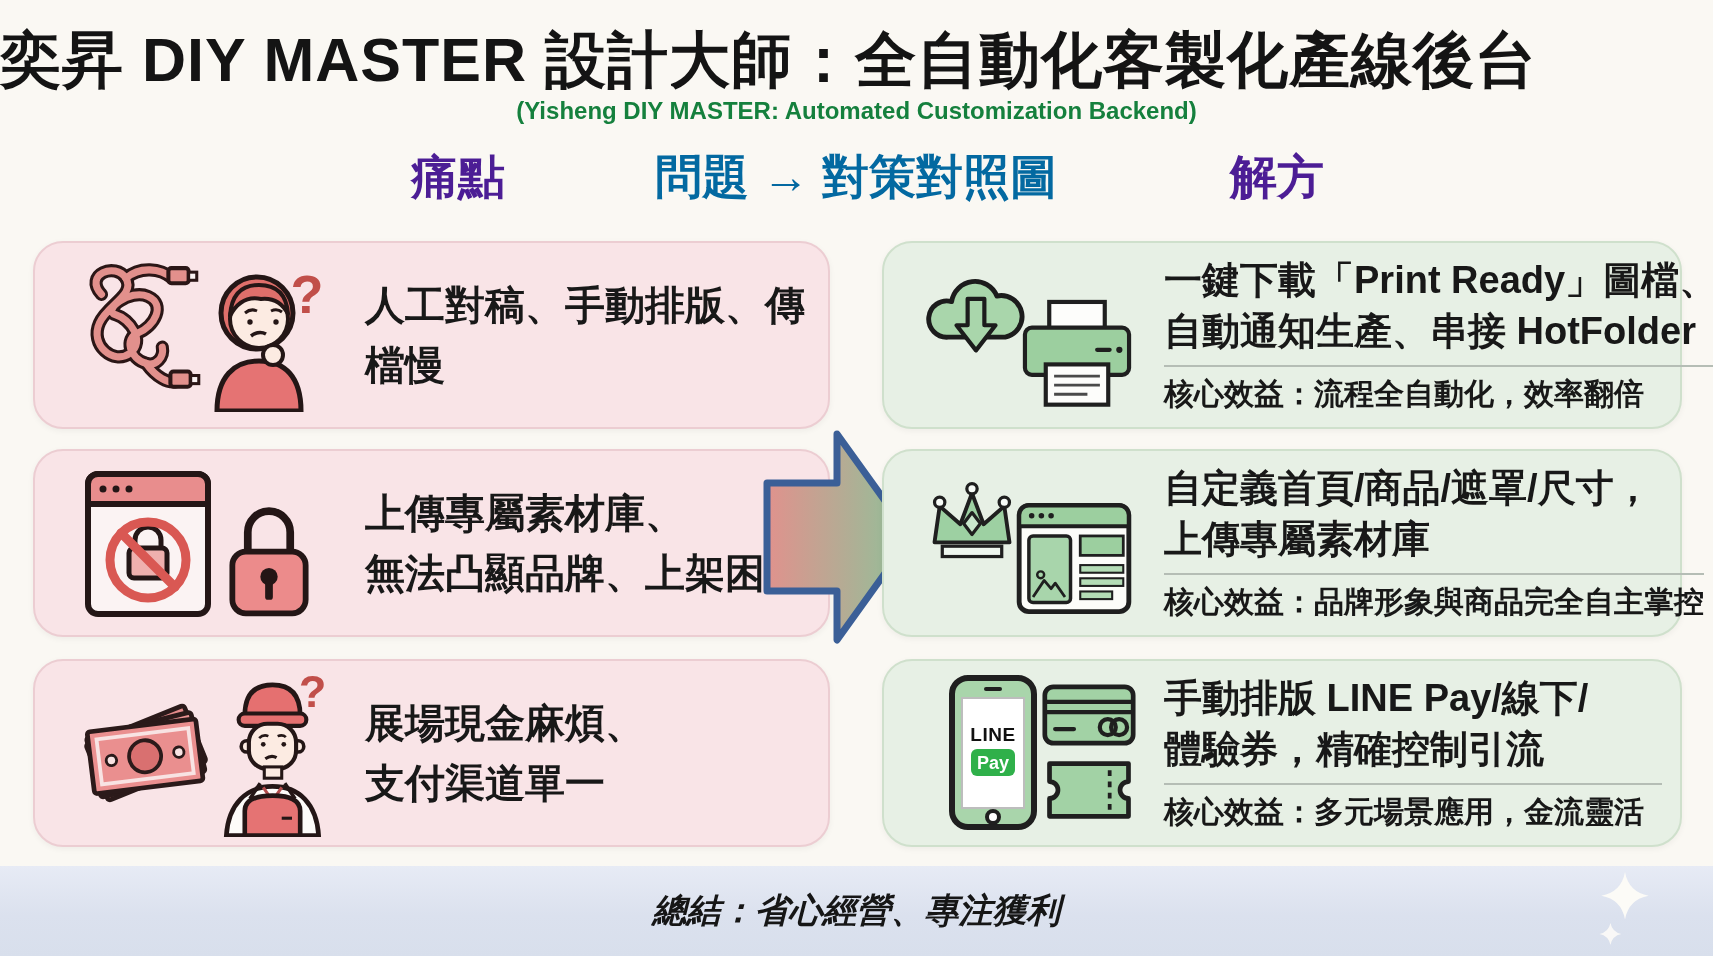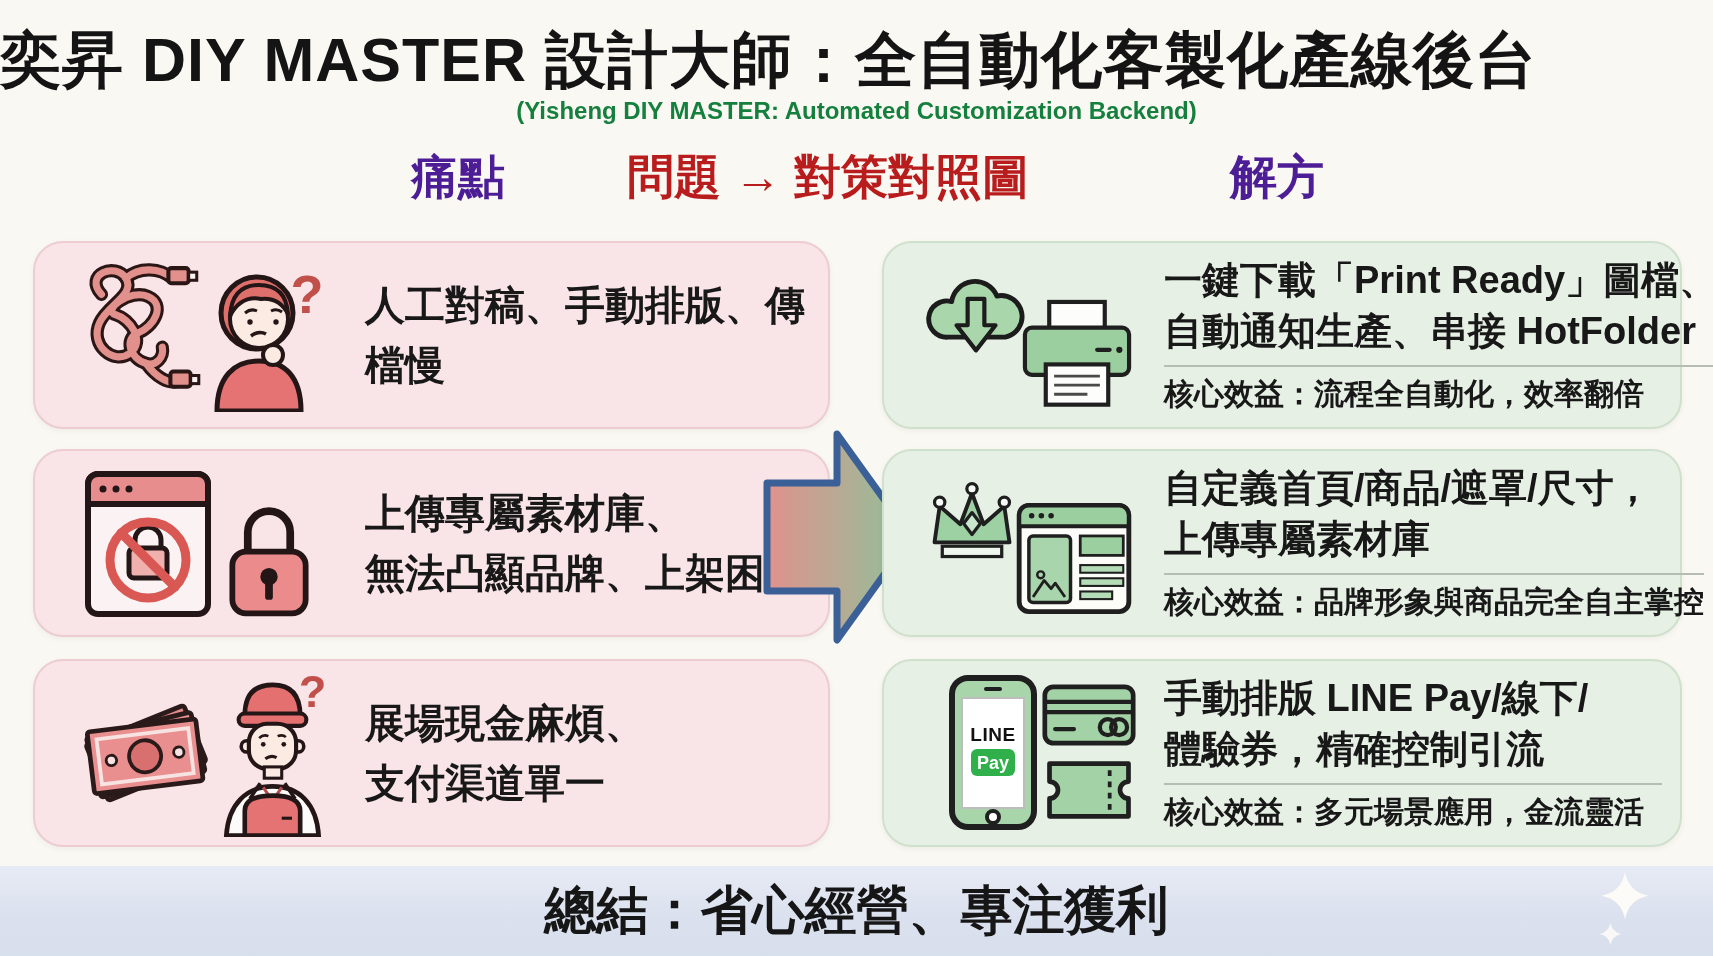--- a/index.html
+++ b/index.html
@@ -5,39 +5,39 @@
   html,body{margin:0;padding:0;background:#faf8f3;}
   .page{position:relative;width:1713px;height:956px;overflow:hidden;background:#faf8f3;
         font-family:"Liberation Sans","DejaVu Sans",sans-serif;color:#151515;}
   .title{position:absolute;top:20px;left:0;width:100%;text-align:left;
          font-size:61px;font-weight:800;letter-spacing:1px;margin:0;color:#141414;}
   .subtitle{position:absolute;top:97px;left:0;width:100%;text-align:center;
             font-size:24px;font-weight:700;color:#15803d;}
   .col-label{position:absolute;top:146px;transform:translateX(-50%);
              font-size:47px;font-weight:800;white-space:nowrap;}
   .col-label.pain{left:430px;color:#4c1d95;margin-left:28px;}
-  .col-label.mid{left:828px;color:#b91c1c;}
+  .col-label.mid{left:856px;color:#0369a1;}
   .col-label.sol{left:1277px;color:#4c1d95;}
   .box{position:absolute;height:188px;border-radius:30px;display:flex;align-items:center;
        box-shadow:0 2px 6px rgba(0,0,0,.05);}
   .pain-box{left:33px;width:797px;background:#f9e4e7;border:2px solid #eccdd2;padding:0 0 0 44px;box-sizing:border-box;}
   .sol-box{left:882px;width:800px;background:#e7f0e5;border:2px solid #cfe0cc;padding:0 18px 0 36px;box-sizing:border-box;}
   .r1{top:241px;} .r2{top:449px;} .r3{top:659px;}
   .icon-cluster{position:relative;flex:0 0 auto;}
   .icon-cluster svg{position:absolute;}
   .pain-text{flex:1;margin-left:34px;font-size:40px;font-weight:800;line-height:1.5;color:#181818;}
   .sol-text{flex:1;margin-left:28px;}
   .sol-line{font-size:38px;font-weight:800;line-height:1.32;color:#181818;white-space:nowrap;}
   .divider{border:none;border-top:2px solid #b5bdb5;margin:9px 0 7px 0;}
   .benefit{font-size:30px;font-weight:800;color:#181818;white-space:nowrap;}
   .arrow-wrap{position:absolute;left:763px;top:430px;}
   .footer{position:absolute;left:0;top:866px;width:1713px;height:90px;
           background:linear-gradient(180deg,#e7ebf5 0%,#dbe1ee 55%,#d8dfec 100%);
           display:flex;align-items:center;justify-content:center;}
-  .footer-text{font-size:52px;font-weight:800;color:#161616;}
+  .footer-text{font-size:34px;font-weight:800;color:#161616;font-style:italic;}
   .footer-sparkle{position:absolute;right:58px;top:6px;}
   svg text{font-family:"Liberation Sans","DejaVu Sans",sans-serif;}
 </style>
 </head>
 <body>
 
 <div class="page">
 
   <h1 class="title">奕昇 DIY MASTER 設計大師：全自動化客製化產線後台</h1>
   <div class="subtitle">(Yisheng DIY MASTER: Automated Customization Backend)</div>

